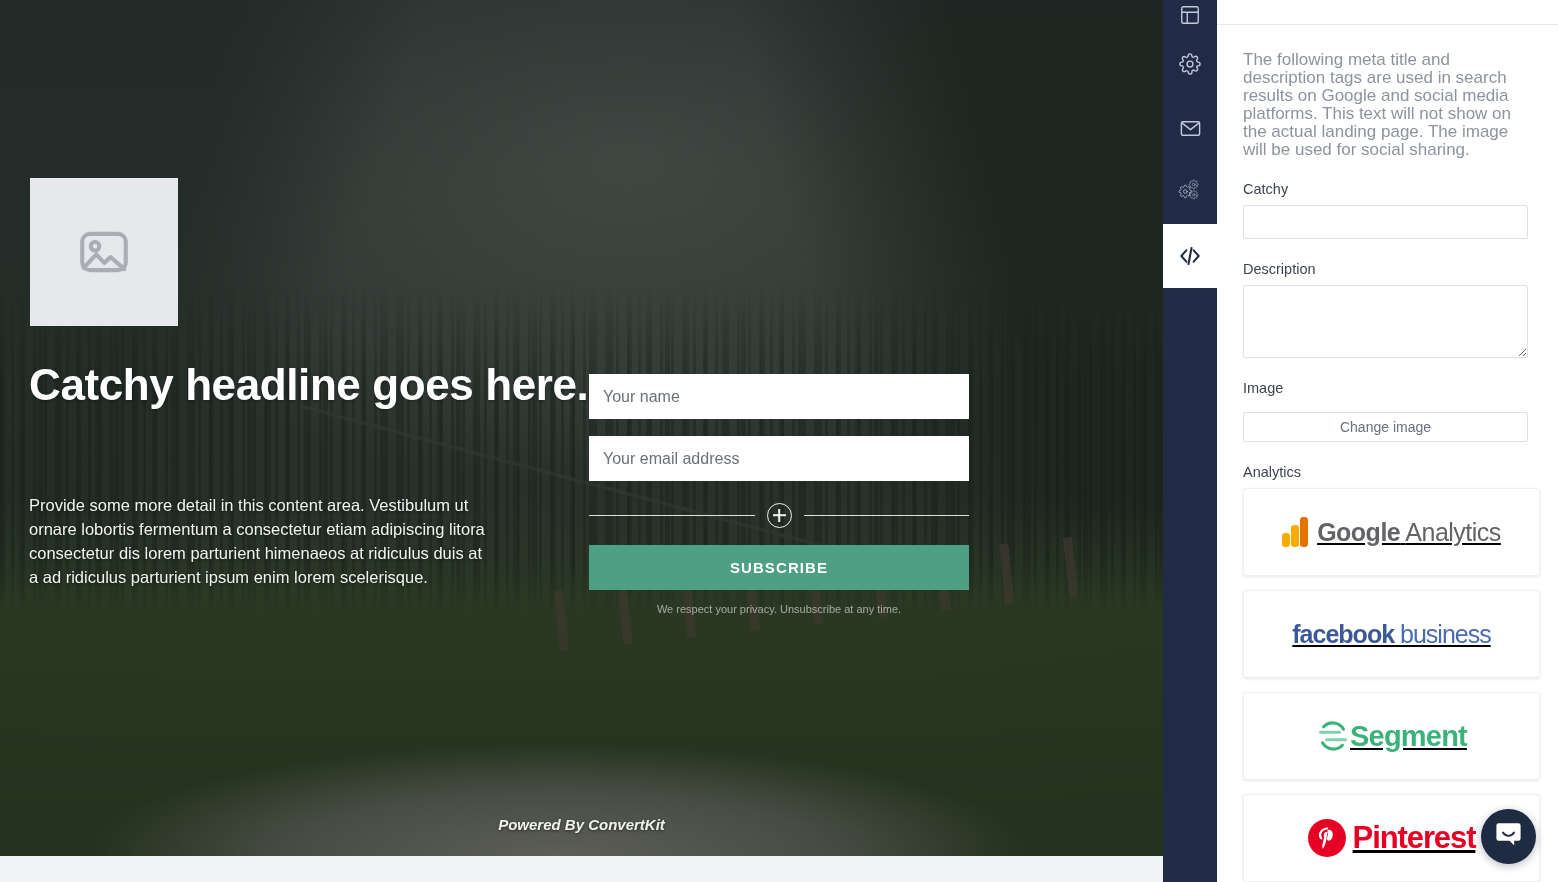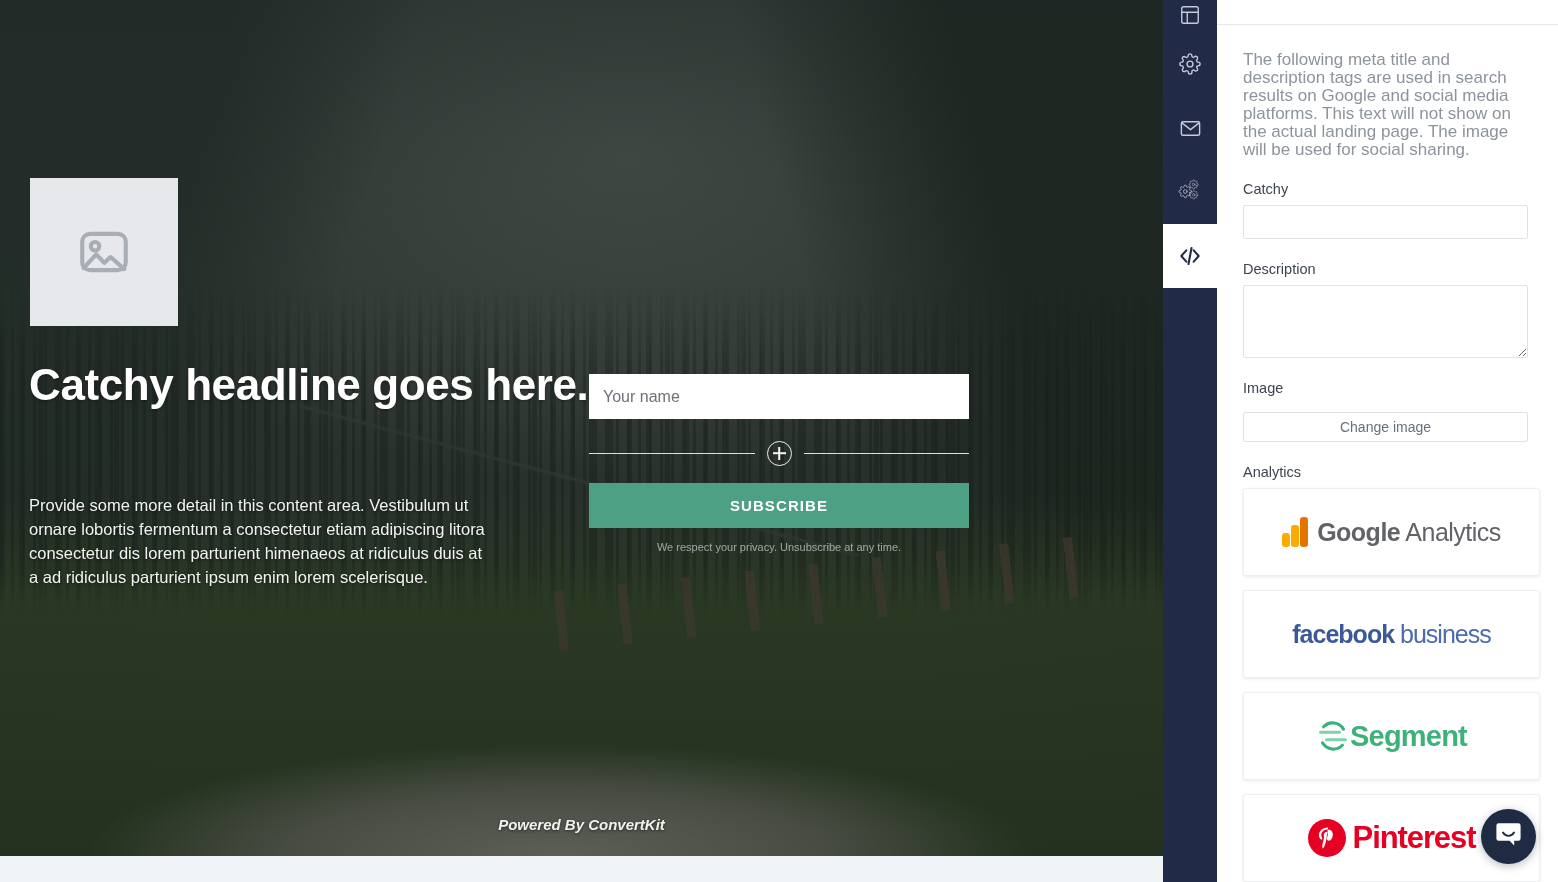--- a/index.html
+++ b/index.html
@@ -285,21 +285,21 @@
     border: 1px solid #dfe2e5;
     border-radius: 2px;
     background: #fff;
     font-family: "Liberation Sans", sans-serif;
     font-size: 14px;
     color: #67707c;
     cursor: pointer;
     display: block;
   }
 
-  .analytics-list { margin-top: 8px; }
+  .analytics-list { margin-top: 8px; text-decoration: underline; }
   .analytics-card {
     width: 297px;
     height: 88px;
     margin-bottom: 14px;
     background: #ffffff;
     border: 1px solid #edeff1;
     border-radius: 3px;
     box-shadow: 0 1px 3px rgba(30,40,60,.10);
     display: flex;
     align-items: center;
@@ -356,20 +356,21 @@
               <path d="M3.6 18.6l5.2-5.6 3.3 3.5 2.6-2.4 5.7 5"></path>
             </svg>
           </span>
         </div>
 
         <h1 class="headline">Catchy headline goes here.</h1>
         <p class="subcopy">Provide some more detail in this content area. Vestibulum ut ornare lobortis fermentum a consectetur etiam adipiscing litora consectetur dis lorem parturient himenaeos at ridiculus duis at a ad ridiculus parturient ipsum enim lorem scelerisque.</p>
 
         <div class="formcol">
           <input class="ck-field" type="text" placeholder="Your name" style="">
+          <input class="ck-field" type="text" placeholder="Your email address" style="">
 
           <div class="divider-row">
             <div class="divider-line"></div>
             <div class="plus-btn"></div>
             <div class="divider-line"></div>
           </div>
 
           <button class="subscribe-btn">SUBSCRIBE</button>
 
           <div class="privacy-note">We respect your privacy. Unsubscribe at any time.</div>

